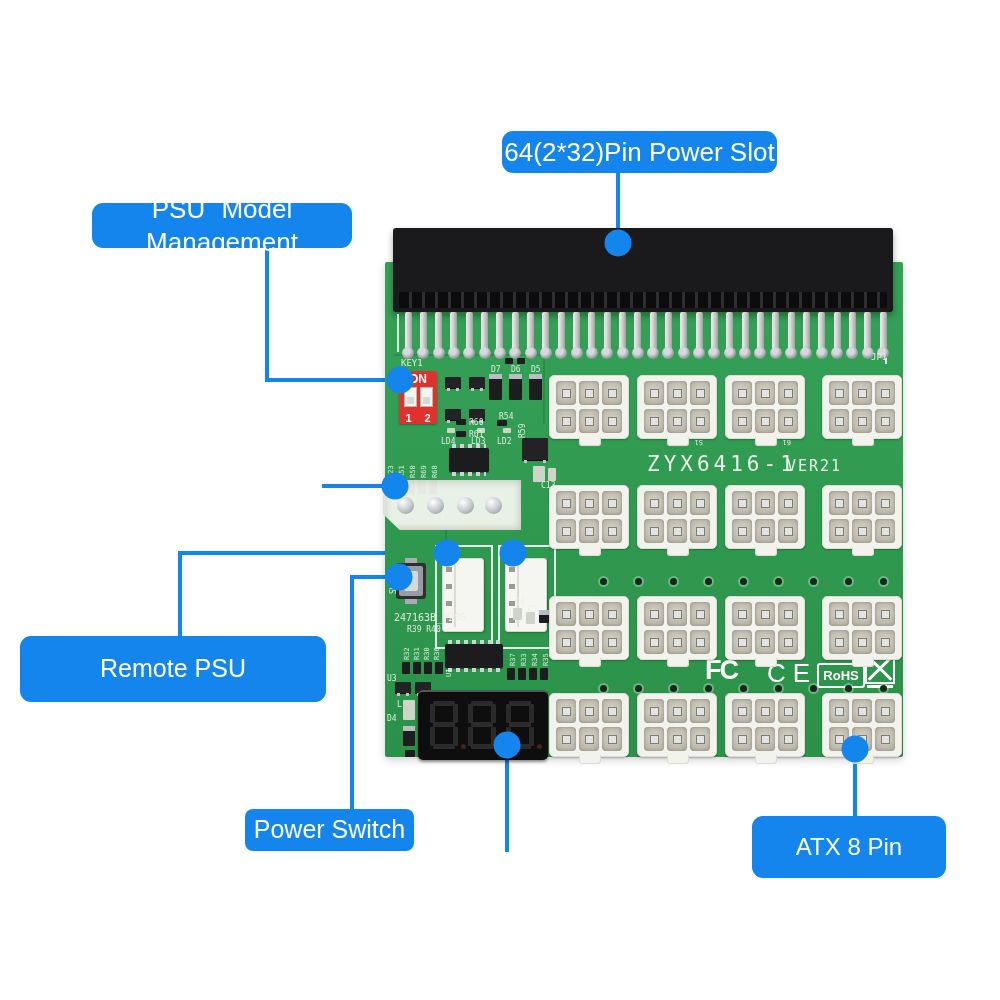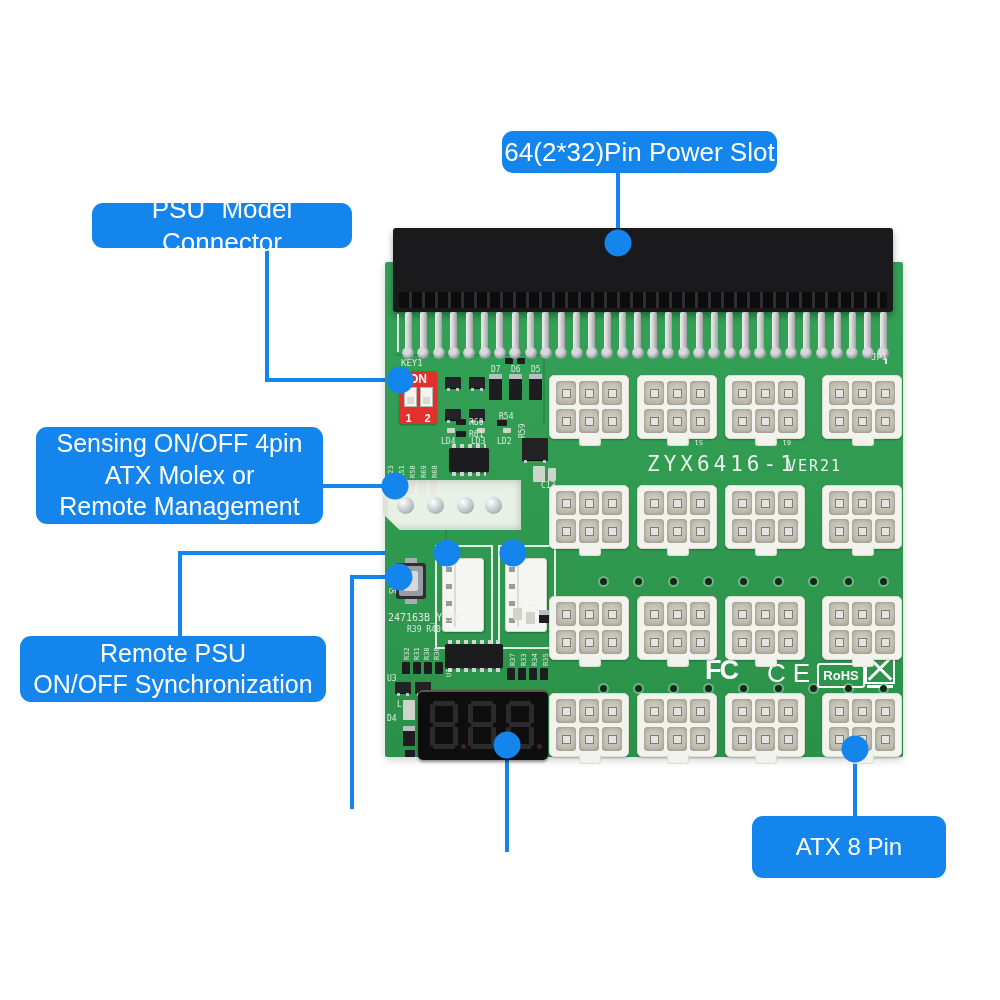--- a/index.html
+++ b/index.html
@@ -698,21 +698,21 @@
       <div class="silk" style="left: 56px; top: 175px; font-size: 8px;">LD4</div>
       <div class="silk" style="left: 86px; top: 175px; font-size: 8px;">LD3</div>
       <div class="silk" style="left: 112px; top: 175px; font-size: 8px;">LD2</div>
       <div class="silk" style="left: 156px; top: 219px; font-size: 8px;">C13</div>
       <div class="silk" style="left: 2px; top: 216px; font-size: 7px; transform: rotate(-90deg);">R23</div>
       <div class="silk" style="left: 13px; top: 216px; font-size: 7px; transform: rotate(-90deg);">R51</div>
       <div class="silk" style="left: 24px; top: 216px; font-size: 7px; transform: rotate(-90deg);">R50</div>
       <div class="silk" style="left: 35px; top: 216px; font-size: 7px; transform: rotate(-90deg);">R69</div>
       <div class="silk" style="left: 46px; top: 216px; font-size: 7px; transform: rotate(-90deg);">R68</div>
       <div class="silk" style="left: 4px; top: 332px; font-size: 8px; transform: rotate(-90deg);">SW</div>
-      <div class="silk" style="left: 3px; top: 350px; font-size: 10px;">247163B_Y296</div>
+      <div class="silk" style="left: 9px; top: 350px; font-size: 10px;">247163B_Y296</div>
       <div class="silk" style="left: 22px; top: 363px; font-size: 8px;">R39 R40</div>
       <div class="silk" style="left: 18px; top: 398px; font-size: 7px; transform: rotate(-90deg);">R32</div>
       <div class="silk" style="left: 28px; top: 398px; font-size: 7px; transform: rotate(-90deg);">R31</div>
       <div class="silk" style="left: 38px; top: 398px; font-size: 7px; transform: rotate(-90deg);">R30</div>
       <div class="silk" style="left: 48px; top: 398px; font-size: 7px; transform: rotate(-90deg);">R36</div>
       <div class="silk" style="left: 60px; top: 415px; font-size: 7px; transform: rotate(-90deg);">U1</div>
       <div class="silk" style="left: 130px; top: 336px; font-size: 8px;">C4</div>
       <div class="silk" style="left: 143px; top: 343px; font-size: 8px;">C3</div>
       <div class="silk" style="left: 124px; top: 404px; font-size: 7px; transform: rotate(-90deg);">R37</div>
       <div class="silk" style="left: 135px; top: 404px; font-size: 7px; transform: rotate(-90deg);">R33</div>
@@ -733,28 +733,25 @@
   <div class="cdot" style="left:447px;top:553px"></div>
   <div class="cdot" style="left:513px;top:553px"></div>
   <div class="cdot" style="left:399px;top:577px"></div>
   <div class="cdot" style="left:507px;top:745px"></div>
   <div class="cdot" style="left:855px;top:749px"></div>
 
   <div class="callout cl-power-slot">
     <span>64(2*32)Pin Power Slot</span>
   </div>
   <div class="callout cl-psu-model">
-    <span>PSU Model Connector</span>
-  </div>
-  <div class="callout cl-sensing">
-    <span>Sensing ON/OFF 4pin</span>
-    <span>ATX Molex or</span>
-    <span>Remote Management</span>
+    <span>PSU Model Management</span>
   </div>
   <div class="callout cl-multi">
     <span>Remote PSU</span>
-    <span>ON/OFF Synchronization</span>
+  </div>
+  <div class="callout cl-switch">
+    <span>Power Switch</span>
   </div>
   <div class="callout cl-atx">
     <span>ATX 8 Pin</span>
   </div>
 
 </div>
 
 </body></html>

